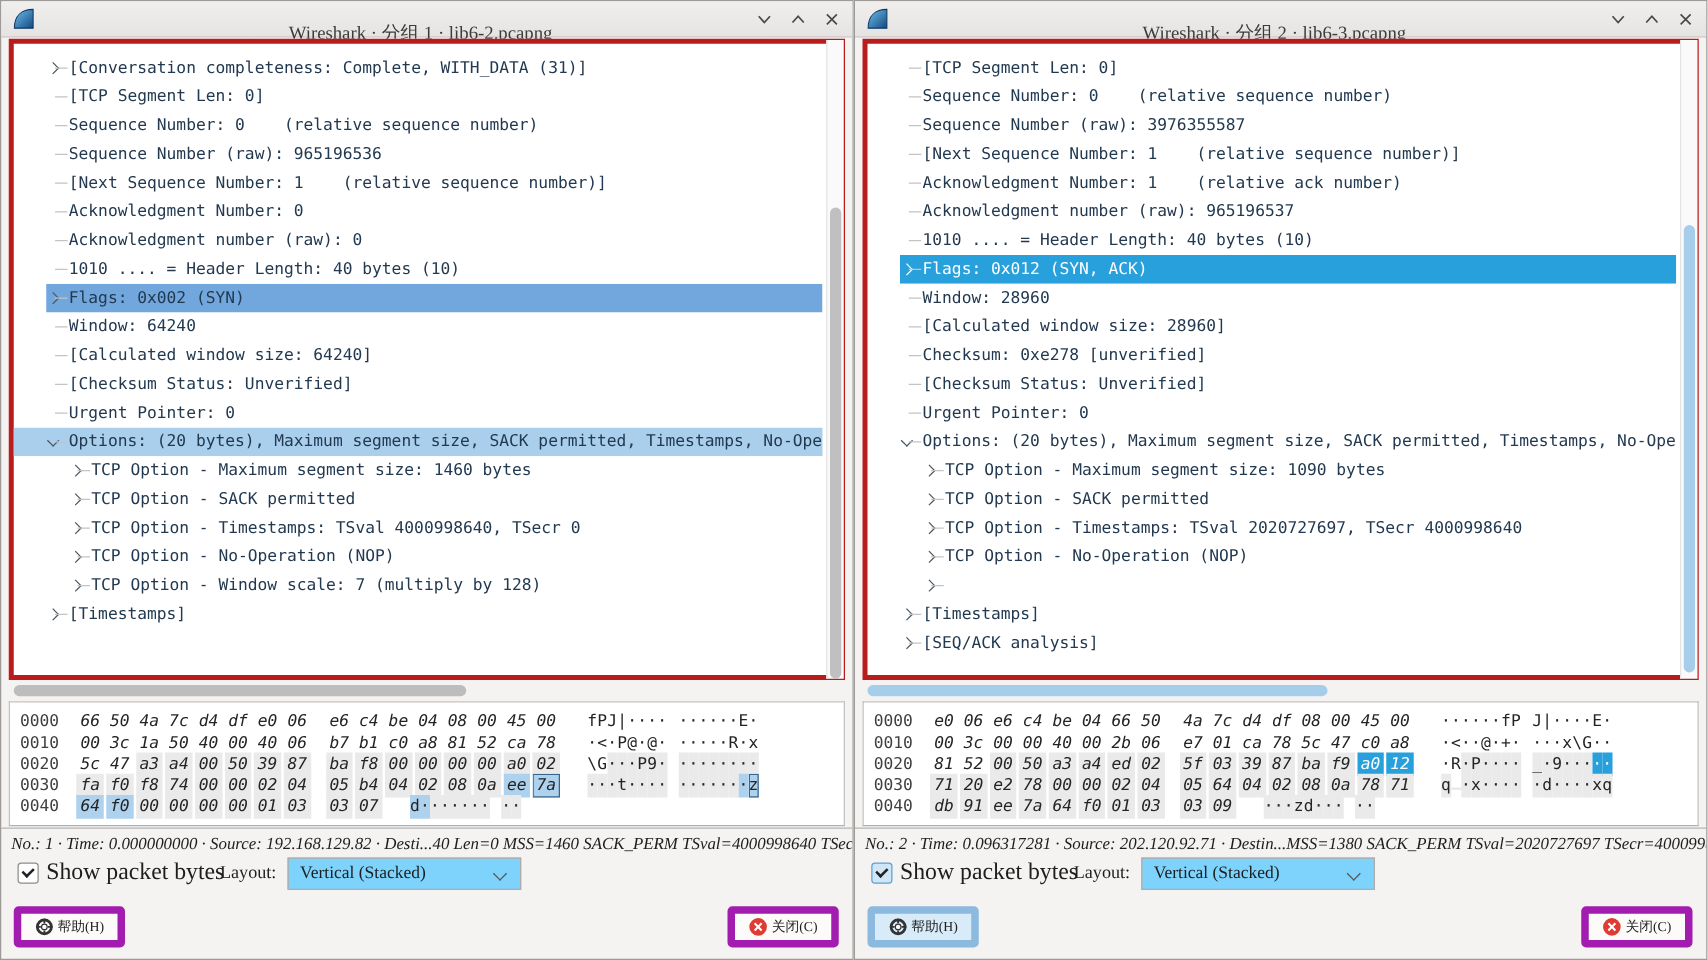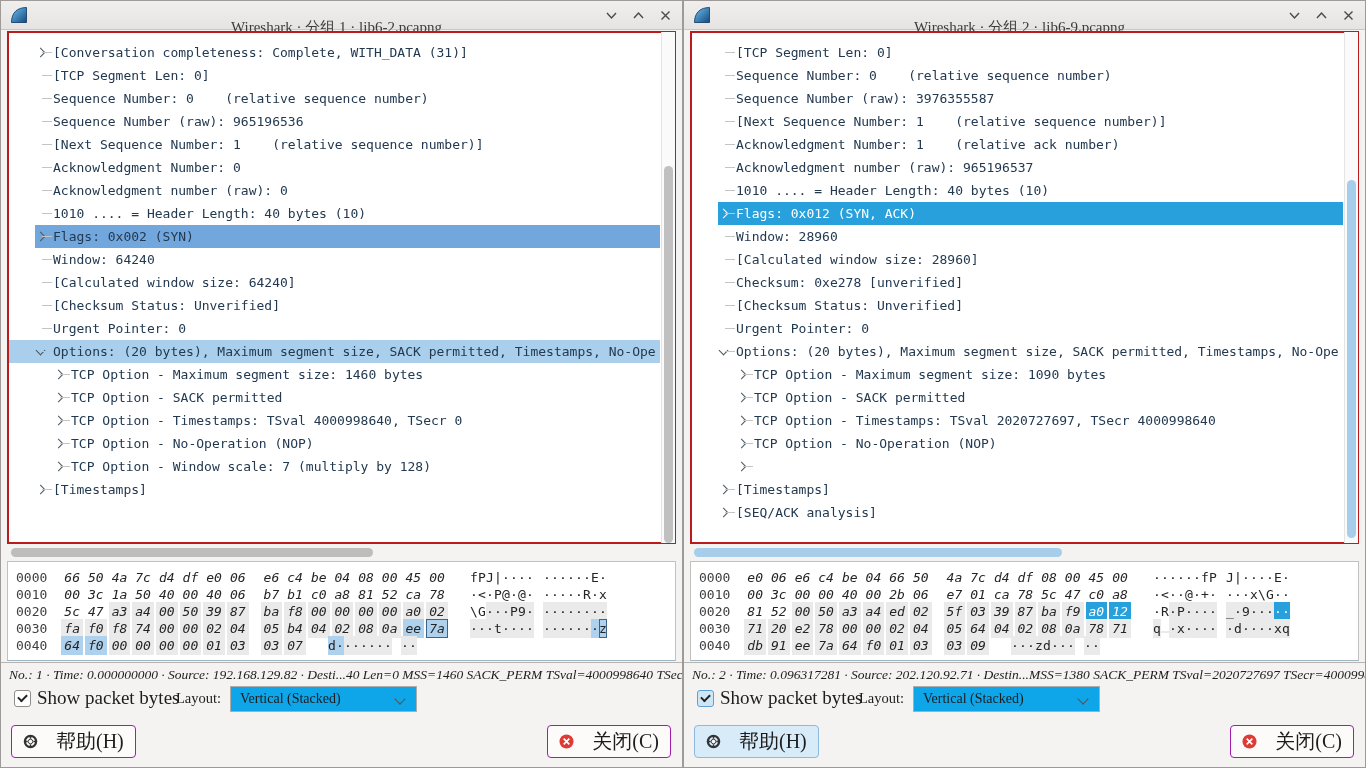--- a/index.html
+++ b/index.html
@@ -5,21 +5,21 @@
   html,body{margin:0;padding:0;background:#d8d6d4;}
   #stage{position:relative;width:1366px;height:768px;overflow:hidden;font-family:"Liberation Serif",serif;}
   .win{position:absolute;top:0;width:683px;height:768px;background:#f4f3f1;border:1px solid #9d9a97;box-sizing:border-box;overflow:hidden;}
   
   .titlebar{position:absolute;left:0;right:0;top:0;height:28px;background:linear-gradient(#f1efee,#e6e4e2);border-bottom:1px solid #c9c6c3;}
   .title{position:absolute;left:80px;right:90px;top:12px;height:20px;line-height:28px;text-align:center;font-size:15px;color:#3c3c3c;white-space:nowrap;overflow:hidden;}
   .ws-logo{position:absolute;left:8px;top:4px;width:20px;height:20px;}
   .winbtns{position:absolute;right:10px;top:0;height:28px;display:flex;align-items:center;gap:14px;}
   .winbtn{width:13px;height:13px;display:inline-flex;align-items:center;justify-content:center;cursor:default;}
   
-  .tree{position:absolute;left:6px;top:30px;width:669px;height:513px;background:#fff;border:2px solid #b91c1c;box-sizing:border-box;overflow:hidden;padding-top:8px;}
+  .tree{position:absolute;left:6px;top:30px;width:669px;height:513px;background:#fff;border:4px solid #b91c1c;box-sizing:border-box;overflow:hidden;padding-top:8px;}
   .trow{position:relative;height:23px;line-height:23px;font-family:"DejaVu Sans Mono",monospace;font-size:13px;color:#223950;white-space:pre;overflow:hidden;margin-right:14px;z-index:0;}
   .trow .ttext{position:relative;}
   .lvl0{padding-left:44px;}
   .lvl1{padding-left:62px;}
   .trow::after{content:'';position:absolute;top:11px;width:10px;border-top:1px solid #c4c4c4;}
   .lvl0::after{left:33px;}
   .lvl1::after{left:51px;}
   .chev{position:absolute;top:8px;width:6px;height:6px;border-right:1.6px solid #49565f;border-bottom:1.6px solid #49565f;}
   .lvl0 .chev{left:28px;}
   .lvl1 .chev{left:46px;}
@@ -47,23 +47,23 @@
   .s1{background:#eaeaea;}
   .s2{background:#aed1ed;}
   .s3{background:#aed1ed;box-shadow:inset 0 0 0 1px #39648c;}
   .s4{background:#27a0dc;color:#fff;}
   
   .statusline{position:absolute;left:0;right:0;top:661px;height:23px;line-height:23px;border-top:1px solid #b7b4b1;padding:0 2px 0 8px;font-size:13.5px;font-style:italic;color:#1d1d1d;white-space:nowrap;overflow:hidden;}
   .cb{position:absolute;left:13px;top:689px;width:15px;height:15px;background:#fff;border:1px solid #8f8c89;border-radius:3px;}
   .cb::after{content:'';position:absolute;left:3px;top:3px;width:7px;height:4px;border-left:2px solid #222;border-bottom:2px solid #222;transform:rotate(-45deg);}
   .lbl-spb{position:absolute;left:36px;top:684px;height:26px;line-height:26px;font-size:19px;color:#1d1d1d;}
   .lbl-layout{position:absolute;left:175px;top:684px;height:26px;line-height:26px;font-size:14.5px;color:#1d1d1d;}
-  .combo{position:absolute;left:229px;top:685px;width:187px;height:26px;background:#0ea5e9;border:1px solid #aeaba8;border-radius:0;box-sizing:border-box;line-height:24px;font-size:14px;color:#1d1d1d;padding-left:9px;}
+  .combo{position:absolute;left:229px;top:685px;width:187px;height:26px;background:#7dd3fc;border:1px solid #aeaba8;border-radius:0;box-sizing:border-box;line-height:24px;font-size:14px;color:#1d1d1d;padding-left:9px;}
   .combo .cchev{position:absolute;right:12px;top:8px;width:7px;height:7px;border-right:1.5px solid #555;border-bottom:1.5px solid #555;transform:rotate(45deg);}
-  .btn{position:absolute;top:724px;height:33px;display:flex;align-items:center;gap:18px;padding:0 11px;background:#fcfbfa;border:1px solid #a21caf;border-radius:4px;box-sizing:border-box;font-size:20px;color:#1d1d1d;}
+  .btn{position:absolute;top:724px;height:33px;display:flex;align-items:center;gap:3px;padding:0 11px;background:#fcfbfa;border:6px solid #a21caf;border-radius:4px;box-sizing:border-box;font-size:11px;color:#1d1d1d;}
   .btn-help{left:10px;}
   .btn-close{right:11px;}
   
   .focused .vh,.focused .hh{background:#a6cde9;}
   .focused .cb{background:#cfe6f7;border-color:#5f9fd2;}
   .focused .btn-help{background:#d8ebf9;border-color:#8cb9de;}
 </style>
 </head>
 <body>
 
@@ -167,21 +167,21 @@
         <svg width="20" height="20" viewBox="0 0 24 24">
             <defs>
               <linearGradient id="fin1" x1="0" y1="0" x2="1" y2="1">
                 <stop offset="0" stop-color="#6fc0f0"></stop>
                 <stop offset="1" stop-color="#14497e"></stop>
               </linearGradient>
             </defs>
             <path d="M3 21 C3 9 10 3 21 3 L21 21 Z" fill="url(#fin1)" stroke="#0d3a66" stroke-width="1"></path>
           </svg>
       </span>
-      <div class="title">Wireshark · 分组 2 · lib6-9.pcapng</div>
+      <div class="title">Wireshark · 分组 2 · lib6-3.pcapng</div>
       <div class="winbtns">
         <span class="winbtn">
             <svg width="13" height="13" viewBox="0 0 13 13">
               <polyline points="2,4 6.5,9 11,4" fill="none" stroke="#4a4a4a" stroke-width="1.4"></polyline>
             </svg>
           </span>
         <span class="winbtn">
             <svg width="13" height="13" viewBox="0 0 13 13">
               <polyline points="2,9 6.5,4 11,9" fill="none" stroke="#4a4a4a" stroke-width="1.4"></polyline>
             </svg>

